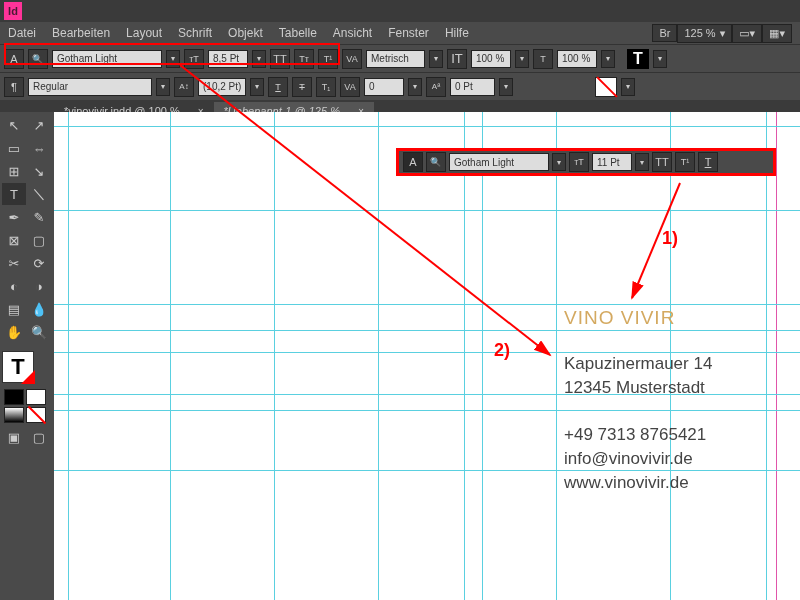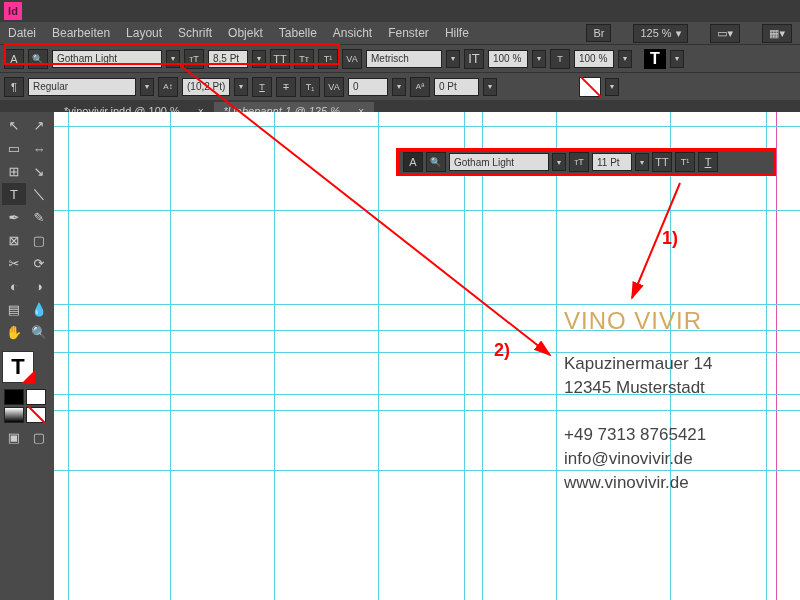--- a/index.html
+++ b/index.html
@@ -1,21 +1,21 @@
 <!DOCTYPE html>
 <html><head>
 <meta charset="utf-8">
 <style>
 * { margin: 0; padding: 0; box-sizing: border-box; font-family: Arial, sans-serif; }
 body { background: #4a4a4a; width: 800px; height: 600px; overflow: hidden; position: relative; }
 .titlebar { height: 22px; background: #3a3a3a; display: flex; align-items: center; padding: 0 4px; }
 .id-logo { width: 18px; height: 18px; background: #ff3399; color: #4a1a33; font-weight: bold; font-size: 11px; display: flex; align-items: center; justify-content: center; }
 .menubar { height: 22px; background: #4a4a4a; display: flex; align-items: center; padding: 0 8px; gap: 16px; color: #ccc; font-size: 12px; }
 .menubar span { cursor: pointer; }
-.menubar-right { margin-left: auto; display: flex; gap: 22px; align-items: center; }
+.menubar-right { margin-left: auto; display: flex; gap: 0; align-items: center; }
 .menu-btn { background: #3a3a3a; border: 1px solid #222; padding: 2px 6px; color: #ccc; font-size: 11px; display: flex; align-items: center; gap: 4px; }
 .ctrl-row { height: 28px; background: #4a4a4a; border-top: 1px solid #333; display: flex; align-items: center; padding: 0 4px; gap: 4px; }
 .ctrl-icon { width: 20px; height: 20px; background: #3a3a3a; border: 1px solid #222; display: flex; align-items: center; justify-content: center; color: #ccc; font-size: 11px; }
 .ctrl-input { background: #ddd; border: 1px solid #222; height: 18px; padding: 0 4px; font-size: 10px; color: #333; }
 .ctrl-dd { width: 14px; height: 18px; background: #3a3a3a; border: 1px solid #222; color: #ccc; font-size: 8px; display: flex; align-items: center; justify-content: center; }
 .redbox1 { position: absolute; border: 2px solid red; top: 43px; left: 4px; width: 336px; height: 22px; pointer-events: none; z-index: 100; }
 .redbox2 { position: absolute; border: 3px solid red; top: 148px; left: 396px; width: 380px; height: 28px; z-index: 100; background: #4a4a4a; display: flex; align-items: center; padding: 0 4px; gap: 3px; }
 .tabbar { height: 22px; background: #3a3a3a; display: flex; align-items: center; padding-left: 54px; }
 .tab { padding: 3px 10px; color: #ccc; font-size: 11px; display: flex; align-items: flex-end; gap: 18px; }
 .tab.active { background: #555; font-style: italic; }
@@ -25,21 +25,21 @@
 .toolbox { position: absolute; left: 0; top: 112px; width: 54px; background: #4a4a4a; display: flex; flex-wrap: wrap; padding: 2px; gap: 1px; }
 .tool { width: 24px; height: 22px; background: #4a4a4a; display: flex; align-items: center; justify-content: center; color: #ccc; font-size: 13px; cursor: pointer; }
 .tool.sel { background: #333; }
 .canvas { position: absolute; left: 54px; top: 112px; right: 0; bottom: 0; background: #fff; overflow: hidden; }
 .guide-v { position: absolute; top: 0; bottom: 0; width: 1px; background: #5ad0e0; }
 .guide-h { position: absolute; left: 0; right: 0; height: 1px; background: #5ad0e0; }
 .guide-m { position: absolute; top: 0; bottom: 0; width: 1px; background: #e055aa; }
 .textblock { position: absolute; font-family: 'Segoe UI', sans-serif; color: #444; font-weight: 300; }
 .betreff { top: 58px; left: 18px; font-size: 36px; letter-spacing: 2px; border: 1px solid #5ad0e0; padding: 2px 60px 2px 2px; }
 .body-text { top: 250px; left: 18px; font-size: 19px; line-height: 1.5; width: 420px; }
-.vino { top: 195px; left: 510px; font-size: 24px; color: #d4a960; letter-spacing: 1px; }
+.vino { top: 195px; left: 510px; font-size: 19px; color: #d4a960; letter-spacing: 1px; }
 .addr { top: 240px; left: 510px; font-size: 17px; line-height: 1.4; }
 .annot { position: absolute; color: red; font-size: 18px; font-weight: bold; z-index: 101; }
 .arrow { position: absolute; z-index: 99; pointer-events: none; }
 .big-t { width: 32px; height: 32px; background: #fff; border: 1px solid #333; color: #000; font-size: 22px; font-weight: bold; display: flex; align-items: center; justify-content: center; position: relative; }
 .big-t::after { content: ''; position: absolute; right: -2px; bottom: -2px; width: 0; height: 0; border-left: 14px solid transparent; border-bottom: 14px solid red; }
 .swatches { display: flex; flex-wrap: wrap; width: 48px; gap: 2px; padding: 2px; }
 .sw { width: 20px; height: 16px; border: 1px solid #222; }
 </style>
 </head>
 <body>
@@ -74,35 +74,35 @@
   <div class="ctrl-icon" style="font-size:9px">🔍</div>
   <input class="ctrl-input" style="width: 110px;" value="Gotham Light">
   <div class="ctrl-dd">▾</div>
   <div class="ctrl-icon" style="font-size:9px">тT</div>
   <input class="ctrl-input" style="width: 40px;" value="8,5 Pt">
   <div class="ctrl-dd">▾</div>
   <div class="ctrl-icon">TT</div>
   <div class="ctrl-icon" style="font-size:9px">Tᴛ</div>
   <div class="ctrl-icon" style="font-size:9px">T¹</div>
   <div class="ctrl-icon" style="font-size:9px">VA</div>
-  <input class="ctrl-input" style="width: 76px;" value="Metrisch">
+  <input class="ctrl-input" style="width: 59px;" value="Metrisch">
   <div class="ctrl-dd">▾</div>
   <div class="ctrl-icon" style="font-size:13px">IT</div>
   <input class="ctrl-input" style="width: 40px;" value="100 %">
   <div class="ctrl-dd">▾</div>
   <div class="ctrl-icon" style="font-size:9px">T</div>
   <input class="ctrl-input" style="width: 40px;" value="100 %">
   <div class="ctrl-dd">▾</div>
   <div style="width:22px;height:20px;background:#000;color:#fff;display:flex;align-items:center;justify-content:center;font-weight:bold;margin-left:8px">T</div>
   <div class="ctrl-dd">▾</div>
 </div>
 
 <div class="ctrl-row">
   <div class="ctrl-icon">¶</div>
-  <input class="ctrl-input" style="width: 108px;" value="Regular">
+  <input class="ctrl-input" style="width: 124px;" value="Regular">
   <div class="ctrl-dd">▾</div>
   <div class="ctrl-icon" style="font-size:8px">A↕</div>
   <input class="ctrl-input" style="width: 48px;" value="(10,2 Pt)">
   <div class="ctrl-dd">▾</div>
   <div class="ctrl-icon" style="text-decoration:underline;font-size:9px">T</div>
   <div class="ctrl-icon" style="text-decoration:line-through;font-size:9px">T</div>
   <div class="ctrl-icon" style="font-size:9px">T₁</div>
   <div class="ctrl-icon" style="font-size:9px">VA</div>
   <input class="ctrl-input" style="width: 40px;" value="0">
   <div class="ctrl-dd">▾</div>

